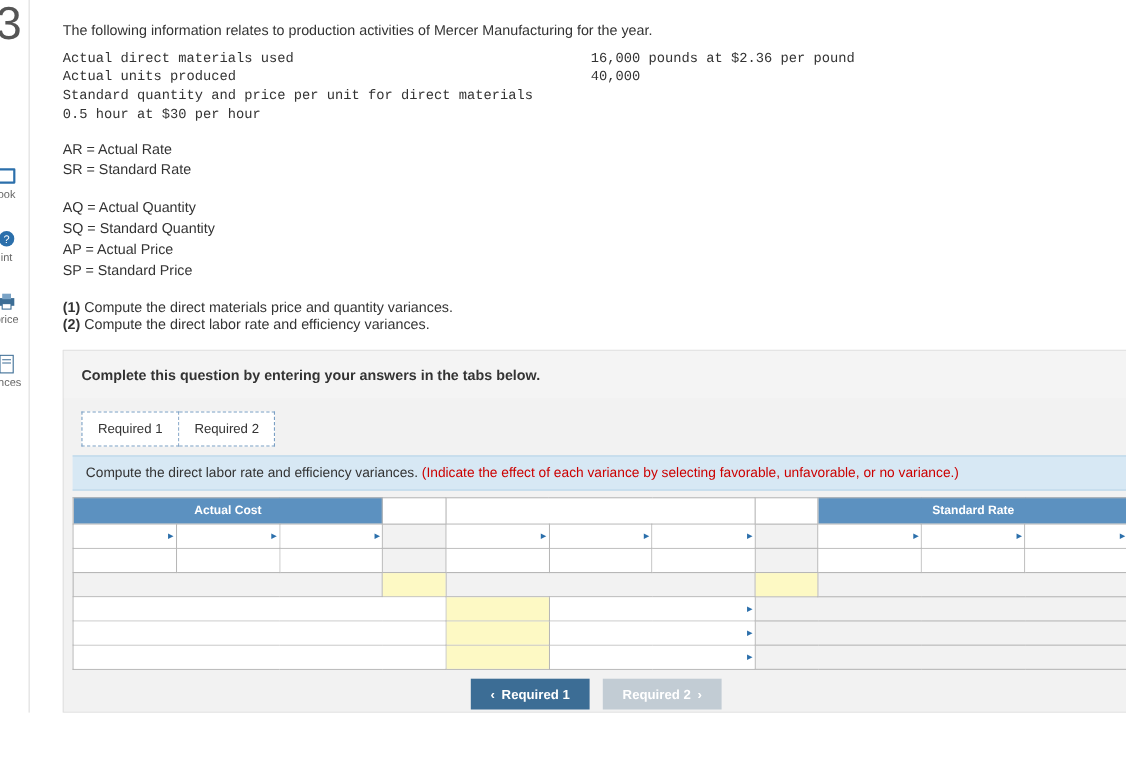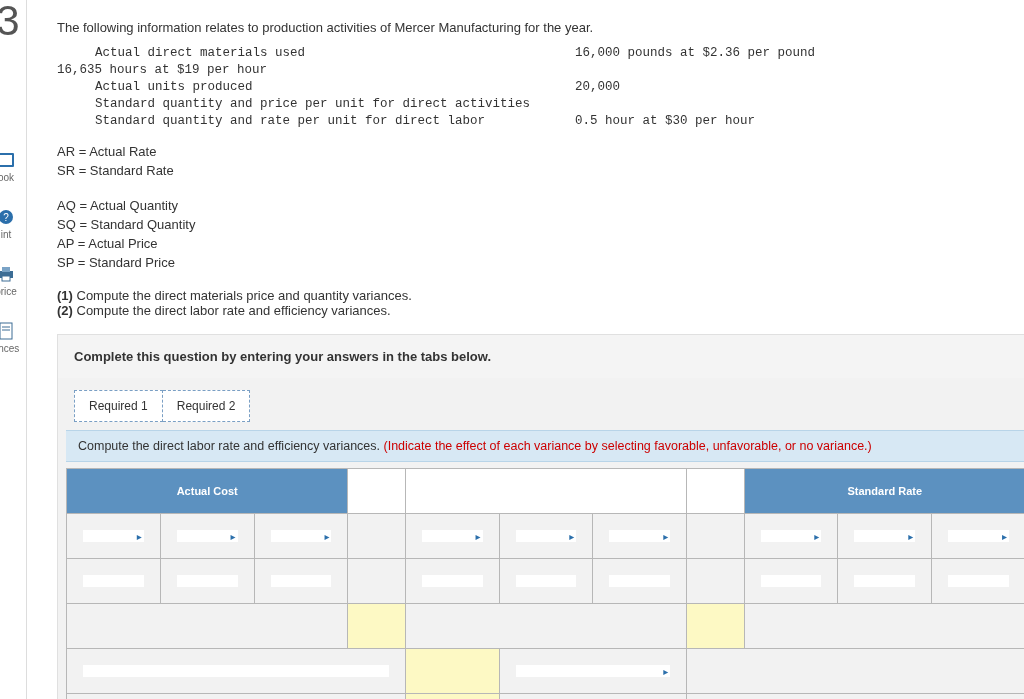--- a/index.html
+++ b/index.html
@@ -7,37 +7,37 @@
   .page { display: flex; }
   .sidebar { width: 34px; border-right: 1px solid #ddd; display: flex; flex-direction: column; align-items: center; gap: 24px; padding-top: 0; }
   .q-num { font-size: 42px; font-weight: 400; color: #555; line-height: 1; margin-left: -10px; }
   .icon-wrap { display: flex; flex-direction: column; align-items: center; width: 40px; margin-left: -14px; }
   .icon-box { width: 22px; height: 20px; display: flex; align-items: center; justify-content: center; }
   .icon-label { font-size: 10px; color: #666; margin-top: 2px; }
   .content { flex: 1; padding: 20px 30px 0 30px; }
   .intro { margin-bottom: 10px; }
   .mono-block { font-family: "Courier New", monospace; font-size: 12.5px; line-height: 1.35; margin: 8px 0 14px 0; }
   .mono-row { display: flex; }
-  .mono-label { width: 480px; margin-left: 38px; }
+  .mono-label { width: 480px; }
   .mono-val { }
   .defs { margin: 8px 0 16px 0; line-height: 1.45; }
   .defs p { margin: 0; }
   .tasks { margin: 12px 0 16px 0; }
   .tasks p { margin: 0; }
   .panel { background: #f2f2f2; border: 1px solid #e0e0e0; }
   .panel-head { padding: 14px 16px; font-weight: bold; background: #f4f4f4; }
   .tabs { display: flex; margin: 12px 0 0 16px; }
   .tab { border: 1px dashed #7a9fc4; padding: 8px 14px; background: #fff; font-size: 12px; cursor: pointer; }
   .tab + .tab { border-left: none; }
   .tab.active { font-weight: normal; }
   .instruction-bar { background: #d7e8f4; border-top: 1px solid #b8d4e8; border-bottom: 1px solid #b8d4e8; padding: 8px 12px; margin: 8px 8px 6px 8px; font-size: 12.5px; }
   .instruction-bar .red { color: #c00; }
   .grid { margin: 0 8px 8px 8px; }
   table.vt { border-collapse: collapse; width: 960px; table-layout: fixed; }
-  table.vt td, table.vt th { border: 1px solid #b7b7b7; height: 22px; font-size: 11px; padding: 16px; text-align: center; }
+  table.vt td, table.vt th { border: 1px solid #b7b7b7; height: 22px; font-size: 11px; padding: 0; text-align: center; }
   table.vt th { background: #5c91c0; color: #fff; font-weight: bold; height: 24px; }
   table.vt th.plain { background: #fff; }
   .in { width: 100%; height: 100%; border: none; outline: none; padding: 0 3px; font-size: 11px; }
   .yellow { background: #fdf9c4; }
   .dd { width: 100%; height: 100%; border: none; outline: none; font-size: 11px; background: #fff; -webkit-appearance: none; appearance: none; padding-left: 3px; }
   .dd-wrap { position: relative; height: 100%; }
   .dd-caret { position: absolute; right: 2px; top: 50%; transform: translateY(-50%); pointer-events: none; color: #2b6fab; font-size: 10px; }
   .nav-btns { display: flex; gap: 12px; margin: 6px 0 0 370px; padding-bottom: 2px; }
   .nav-btn { padding: 7px 18px; color: #fff; font-size: 12px; font-weight: bold; border: none; cursor: pointer; }
   .nav-prev { background: #3c6d95; }
@@ -94,31 +94,29 @@
 
   <div class="content">
     <p class="intro">The following information relates to production activities of Mercer Manufacturing for the year.</p>
 
     <div class="mono-block">
       <div class="mono-row">
           <span class="mono-label">Actual direct materials used</span>
           <span class="mono-val">16,000 pounds at $2.36 per pound</span>
         </div>
       <div class="mono-row">
-          <span class="mono-val">16,635 hours at $19 per hour</span>
         </div>
       <div class="mono-row">
           <span class="mono-label">Actual units produced</span>
-          <span class="mono-val">20,000</span>
-        </div>
-      <div class="mono-row">
-          <span class="mono-label">Standard quantity and price per unit for direct activities</span>
-        </div>
-      <div class="mono-row">
-          <span class="mono-label">Standard quantity and rate per unit for direct labor</span>
+          <span class="mono-val">40,000</span>
+        </div>
+      <div class="mono-row">
+          <span class="mono-label">Standard quantity and price per unit for direct materials</span>
+        </div>
+      <div class="mono-row">
           <span class="mono-val">0.5 hour at $30 per hour</span>
         </div>
     </div>
 
     <div class="defs">
       <p>AR = Actual Rate</p>
       <p>SR = Standard Rate</p>
     </div>
     <div class="defs">
       <p>AQ = Actual Quantity</p>

